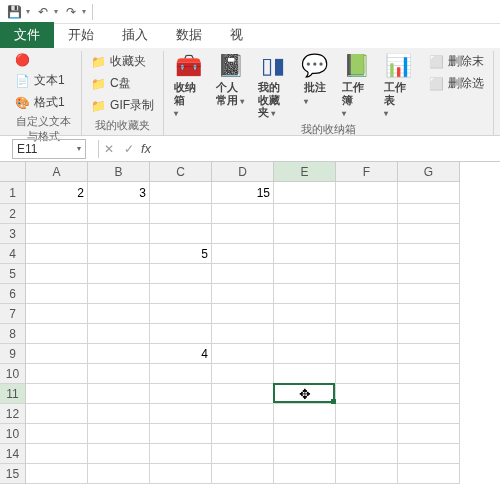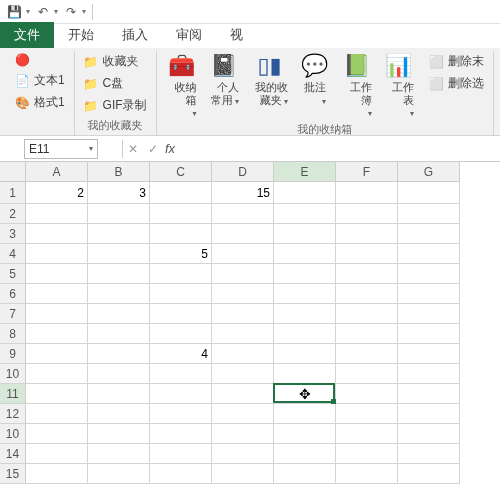--- a/index.html
+++ b/index.html
@@ -14,26 +14,26 @@
 .tab { padding: 4px 14px; font-size: 13px; color: #444; cursor: pointer; }
 .tab.file { background: #217346; color: #fff; }
 
 .ribbon { height: 88px; background: #f1f1f1; border-bottom: 1px solid #d4d4d4; display: flex; padding: 3px 6px 0 6px; }
 .group { display: flex; flex-direction: column; border-right: 1px solid #d4d4d4; padding: 0 6px; }
 .group-body { flex: 1; display: flex; align-items: flex-start; gap: 4px; }
 .group-label { text-align: center; font-size: 11px; color: #666; padding: 1px 0 2px; }
 .small-btn { display: flex; align-items: center; gap: 4px; padding: 2px 3px; font-size: 12px; color: #444; white-space: nowrap; }
 .small-col { display: flex; flex-direction: column; gap: 1px; }
 .big-btn { display: flex; flex-direction: column; align-items: center; justify-content: flex-start; padding: 2px 4px; font-size: 11px; color: #444; min-width: 38px; gap: 2px; }
-.big-btn .lbl { text-align: right; line-height: 1.15; }
+.big-btn .lbl { text-align: left; line-height: 1.15; font-weight: bold; }
 .ico { display: inline-flex; align-items: center; justify-content: center; }
 .drop-arrow { font-size: 8px; color: #666; }
 
 .namebar { height: 26px; border-bottom: 1px solid #ccc; display: flex; align-items: center; background: #fff; }
-.namebox { width: 74px; height: 20px; border: 1px solid #bbb; margin: 0 24px; padding: 0 4px; display: flex; align-items: center; justify-content: space-between; font-size: 12px; }
+.namebox { width: 74px; height: 20px; border: 1px solid #bbb; margin: 0 12px; padding: 0 4px; display: flex; align-items: center; justify-content: space-between; font-size: 12px; }
 .fx-btn { width: 20px; color: #999; text-align: center; }
 .fx-label { font-style: italic; color: #555; margin: 0 6px 0 2px; font-size: 13px; }
 .formula-input { flex: 1; height: 20px; border: none; outline: none; font-size: 12px; padding: 0 4px; }
 
 .grid-wrap { position: relative; }
 .corner { position: absolute; left: 0; top: 0; width: 26px; height: 20px; background: #f0f0f0; border-right: 1px solid #ccc; border-bottom: 1px solid #ccc; }
 .col-headers { position: absolute; left: 26px; top: 0; height: 20px; display: flex; }
 .col-h { background: #f0f0f0; border-right: 1px solid #ccc; border-bottom: 1px solid #ccc; text-align: center; font-size: 12px; color: #555; line-height: 20px; }
 .col-h.active { background: #d8e8d8; }
 .row-headers { position: absolute; left: 0; top: 20px; width: 26px; }
@@ -61,41 +61,42 @@
       <span class="ico">↷</span>
     </div>
   <span class="qat-drop">▾</span>
   <div class="qat-sep"></div>
 </div>
 
 <div class="tabs">
   <div class="tab file">文件</div>
   <div class="tab">开始</div>
   <div class="tab">插入</div>
-  <div class="tab">审阅</div>
+  <div class="tab">数据</div>
   <div class="tab">视</div>
 </div>
 
 <div class="ribbon">
   <div class="group">
     <div class="group-body">
       <div class="small-col">
         <div class="small-btn">
             <span class="ico">🔴</span>
           </div>
         <div class="small-btn">
             <span class="ico">📄</span>
             <span>文本1</span>
           </div>
         <div class="small-btn">
             <span class="ico">🎨</span>
             <span>格式1</span>
           </div>
       </div>
     </div>
+    <div class="group-label">自定义文本与格式</div>
   </div>
 
   <div class="group">
     <div class="group-body">
       <div class="small-col">
         <div class="small-btn">
             <span class="ico">📁</span>
             <span>收藏夹</span>
           </div>
         <div class="small-btn">

